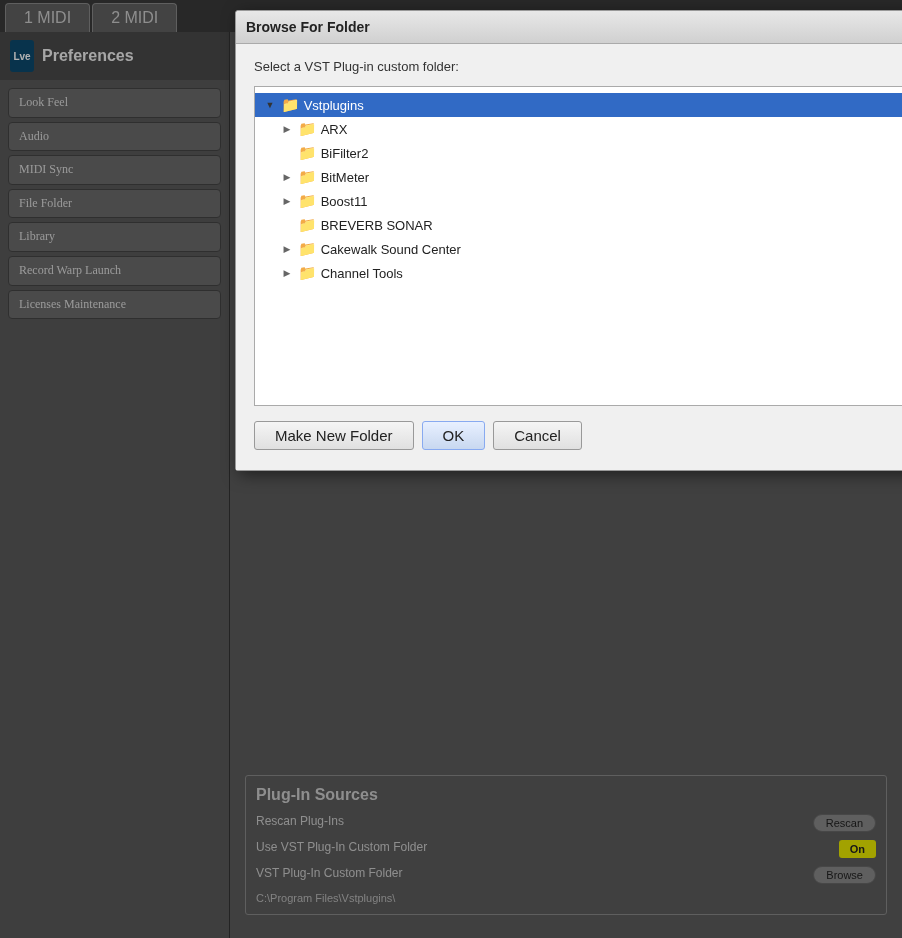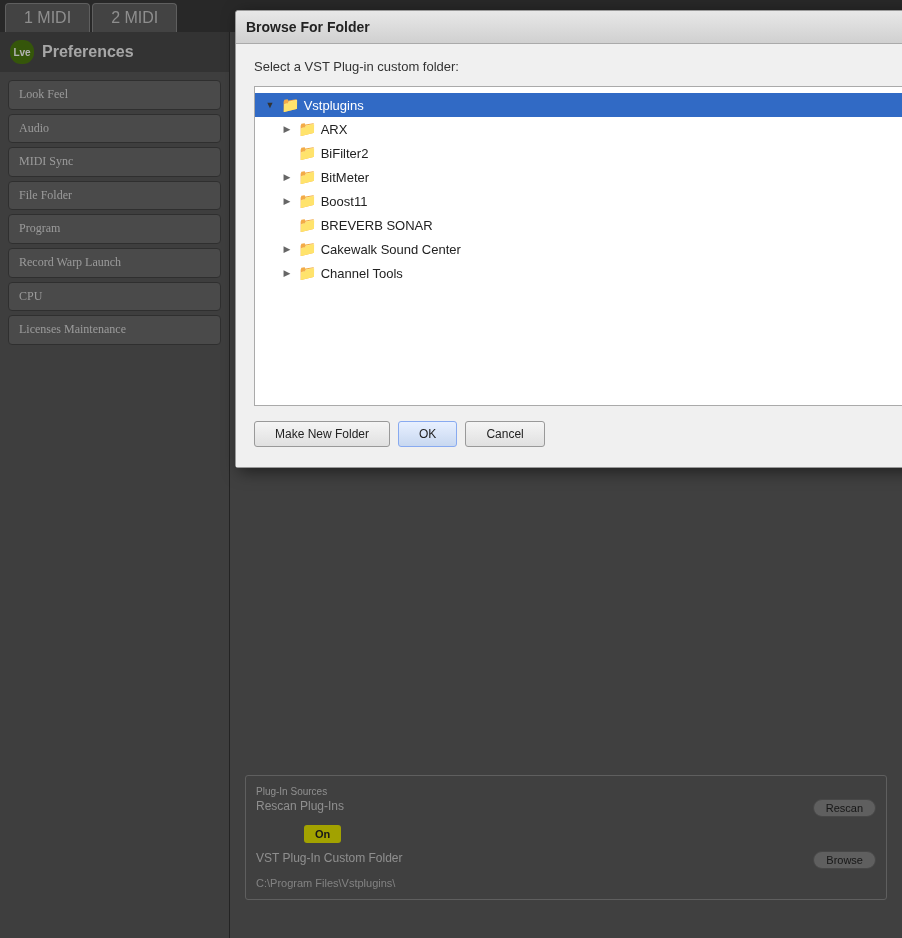--- a/index.html
+++ b/index.html
@@ -57,23 +57,23 @@
       align-items: center;
       padding: 8px 10px;
       background: #4a4a4a;
       color: #eee;
       font-size: 16px;
       font-weight: bold;
       gap: 8px;
     }
     .pref-logo {
       width: 24px;
-      height: 24px;
-      background: #4d7c0f;
-      border-radius: 11px;
+      height: 32px;
+      background: #0c4a6e;
+      border-radius: 3px;
       display: flex;
       align-items: center;
       justify-content: center;
       color: white;
       font-size: 10px;
       font-weight: bold;
     }
     .nav-items {
       padding: 8px;
       display: flex;
@@ -103,24 +103,24 @@
       padding: 15px;
       color: #ddd;
     }
     .plug-in-sources {
       margin-top: 420px;
       border: 1px solid #888;
       padding: 10px;
       border-radius: 3px;
     }
     .plug-in-sources-title {
-      font-size: 10px;
+      font-size: 16px;
       color: #ccc;
-      margin-bottom: 2px;
-      font-weight: normal;
+      margin-bottom: 10px;
+      font-weight: bold;
     }
     .plug-source-row {
       display: flex;
       align-items: flex-start;
       margin-bottom: 8px;
       gap: 10px;
     }
     .plug-source-label {
       font-size: 12px;
       color: #ccc;
@@ -310,21 +310,21 @@
       gap: 8px;
       justify-content: flex-start;
       align-items: center;
       padding-bottom: 5px;
     }
     .footer-btn {
       padding: 5px 20px;
       border: 1px solid #999;
       border-radius: 3px;
       background: linear-gradient(to bottom, #f5f5f5, #e0e0e0);
-      font-size: 12px;
+      font-size: 15px;
       color: #222;
       cursor: pointer;
     }
     .footer-btn.primary {
       background: linear-gradient(to bottom, #e8f0ff, #c8d8f0);
       border-color: #88aaf0;
     }
     .resize-handle {
       position: absolute;
       bottom: 2px;
@@ -349,25 +349,24 @@
       <span>Preferences</span>
     </div>
     <div class="nav-items">
       <div class="nav-item">Look
 Feel</div>
       <div class="nav-item">Audio</div>
       <div class="nav-item">MIDI
 Sync</div>
       <div class="nav-item">File
 Folder</div>
-      <div class="nav-item">Program</div>
+      <div class="nav-item">Library</div>
       <div class="nav-item">Record
 Warp
 Launch</div>
-      <div class="nav-item">CPU</div>
       <div class="nav-item">Licenses
 Maintenance</div>
     </div>
   </div>
 
   <div class="main-content">
 
     <div style="font-size:11px; color:#bbb; line-height:2;">
       <div>Sa</div>
       <div>Cr</div>
@@ -385,20 +384,21 @@
       <div>C:\</div>
     </div>
 
     <div class="plug-in-sources">
       <div class="plug-in-sources-title">Plug-In Sources</div>
       <div class="plug-source-row">
         <span class="plug-source-label">Rescan Plug-Ins</span>
         <button class="plug-btn">Rescan</button>
       </div>
       <div class="plug-source-row">
+        <span class="plug-source-label">Use VST Plug-In Custom Folder</span>
         <span class="on-badge">On</span>
       </div>
       <div class="plug-source-row">
         <span class="plug-source-label">VST Plug-In Custom Folder</span>
         <button class="plug-btn">Browse</button>
       </div>
       <div class="path-text">C:\Program Files\Vstplugins\</div>
     </div>
   </div>
 </div>

